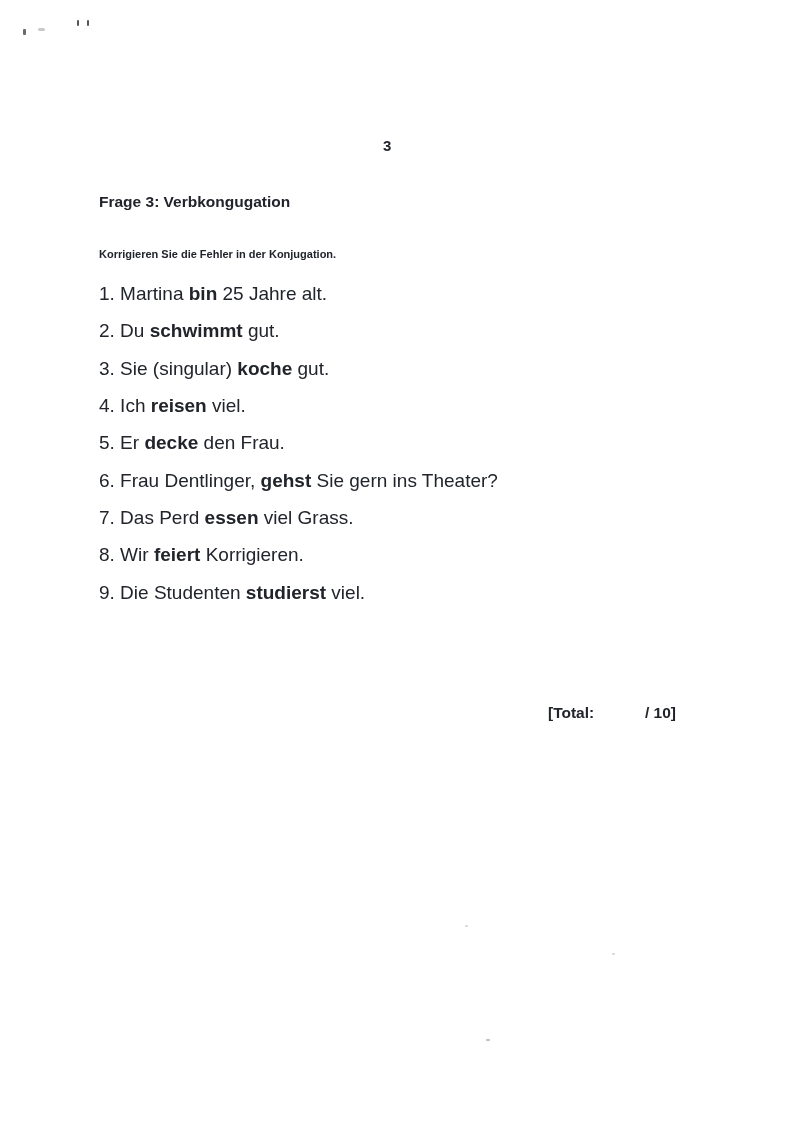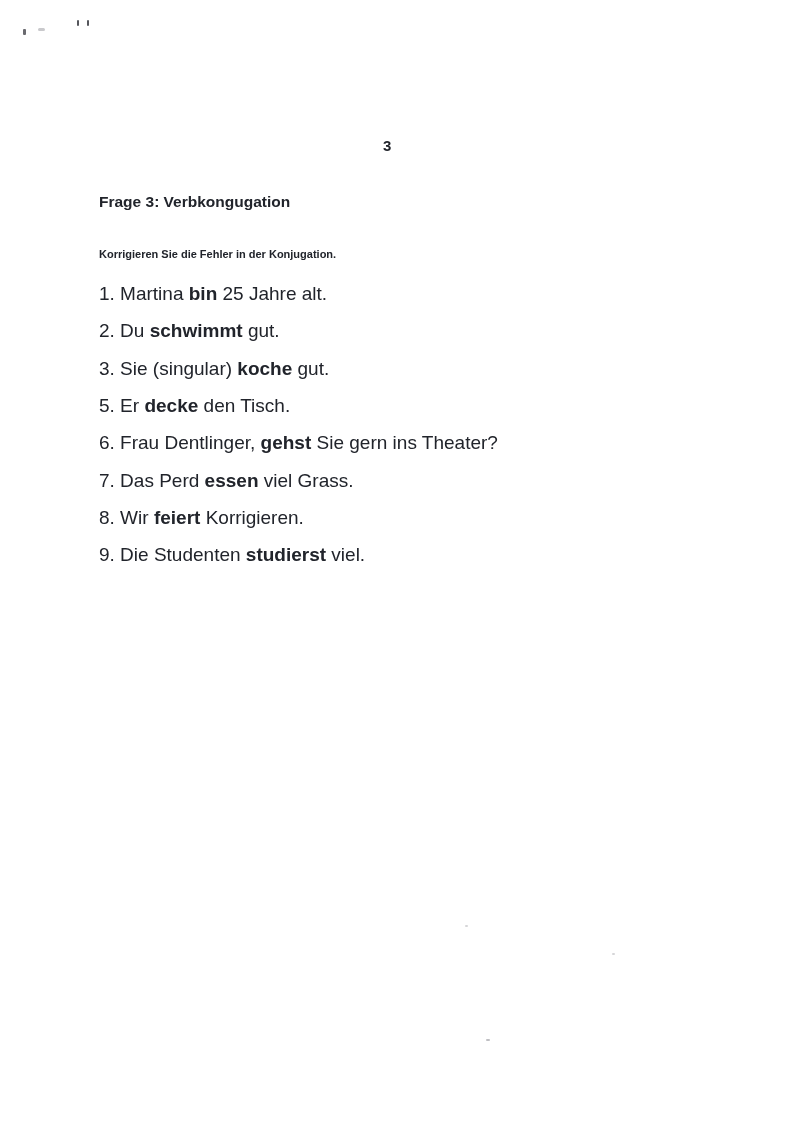--- a/index.html
+++ b/index.html
@@ -104,21 +104,26 @@
   <div class="page-number">3</div>
 
   <h1 class="heading">Frage 3: Verbkongugation</h1>
 
   <p class="instruction">Korrigieren Sie die Fehler in der Konjugation.</p>
 
   <div class="items">
     <div class="item"><span>1. Martina </span><strong>bin</strong><span> 25 Jahre alt.</span></div>
     <div class="item"><span>2. Du </span><strong>schwimmt</strong><span> gut.</span></div>
     <div class="item"><span>3. Sie (singular) </span><strong>koche</strong><span> gut.</span></div>
-    <div class="item"><span>5. Er </span><strong>decke</strong><span> den Tisch.</span></div>
+    <div class="item"><span>4. Ich </span><strong>reisen</strong><span> viel.</span></div>
+    <div class="item"><span>5. Er </span><strong>decke</strong><span> den Frau.</span></div>
     <div class="item"><span>6. Frau Dentlinger, </span><strong>gehst</strong><span> Sie gern ins Theater?</span></div>
     <div class="item"><span>7. Das Perd </span><strong>essen</strong><span> viel Grass.</span></div>
     <div class="item"><span>8. Wir </span><strong>feiert</strong><span> Korrigieren.</span></div>
     <div class="item"><span>9. Die Studenten </span><strong>studierst</strong><span> viel.</span></div>
   </div>
 
+  <div class="total-line">
+    <span class="total-label">[Total:</span>
+    <span class="total-value">/ 10]</span>
+  </div>
 
 </div>
 
 </body></html>

